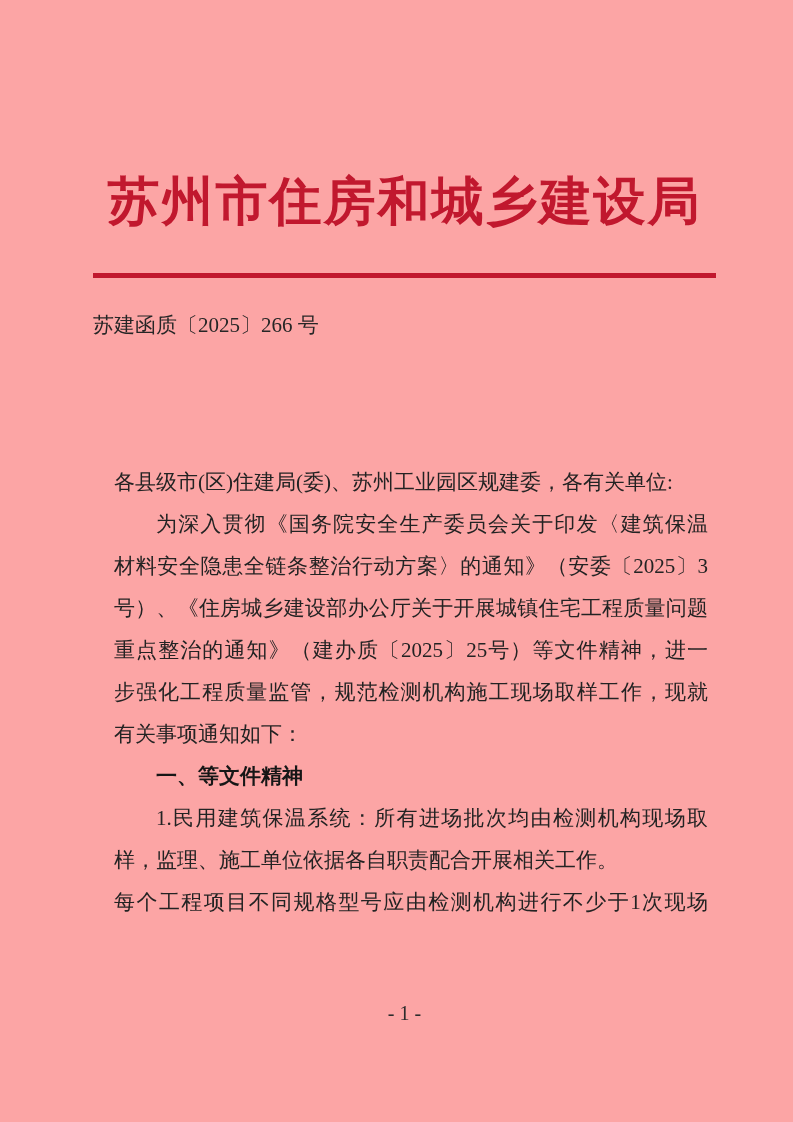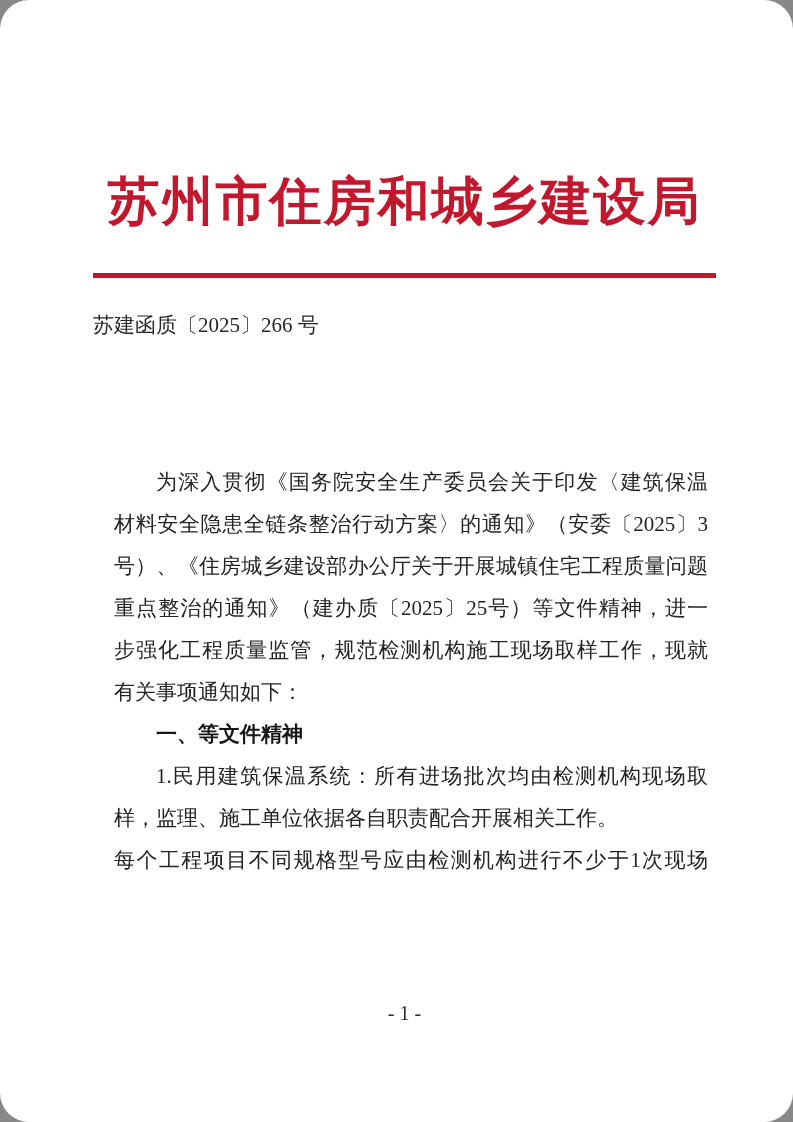--- a/index.html
+++ b/index.html
@@ -93,30 +93,31 @@
     width: 623px;
     text-align: center;
     font-size: 20px;
     line-height: 24px;
     color: #2c2c2c;
   }
 </style>
 </head>
 <body>
 
-<div class="page" style="background: #ffffff; border-radius: 29px;">
+<div class="page" style="background: #fca5a5;">
 
   <div class="agency-name">苏州市住房和城乡建设局</div>
 
   <div class="red-rule"></div>
 
   <div class="doc-number">苏建函质〔2025〕266 号</div>
 
 
   <div class="body-block">
+    <div class="line">各县级市(区)住建局(委)、苏州工业园区规建委，各有关单位:</div>
 
     <div class="line fill indent">为深入贯彻《国务院安全生产委员会关于印发〈建筑保温</div>
     <div class="line fill">材料安全隐患全链条整治行动方案〉的通知》（安委〔2025〕3</div>
     <div class="line fill">号）、《住房城乡建设部办公厅关于开展城镇住宅工程质量问题</div>
     <div class="line fill">重点整治的通知》（建办质〔2025〕25号）等文件精神，进一</div>
     <div class="line fill">步强化工程质量监管，规范检测机构施工现场取样工作，现就</div>
     <div class="line">有关事项通知如下：</div>
 
     <div class="line heading indent">一、等文件精神</div>
 

